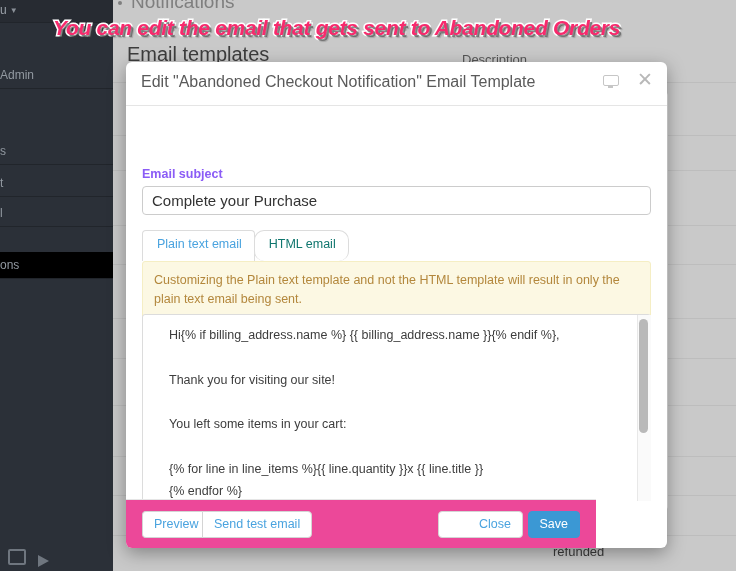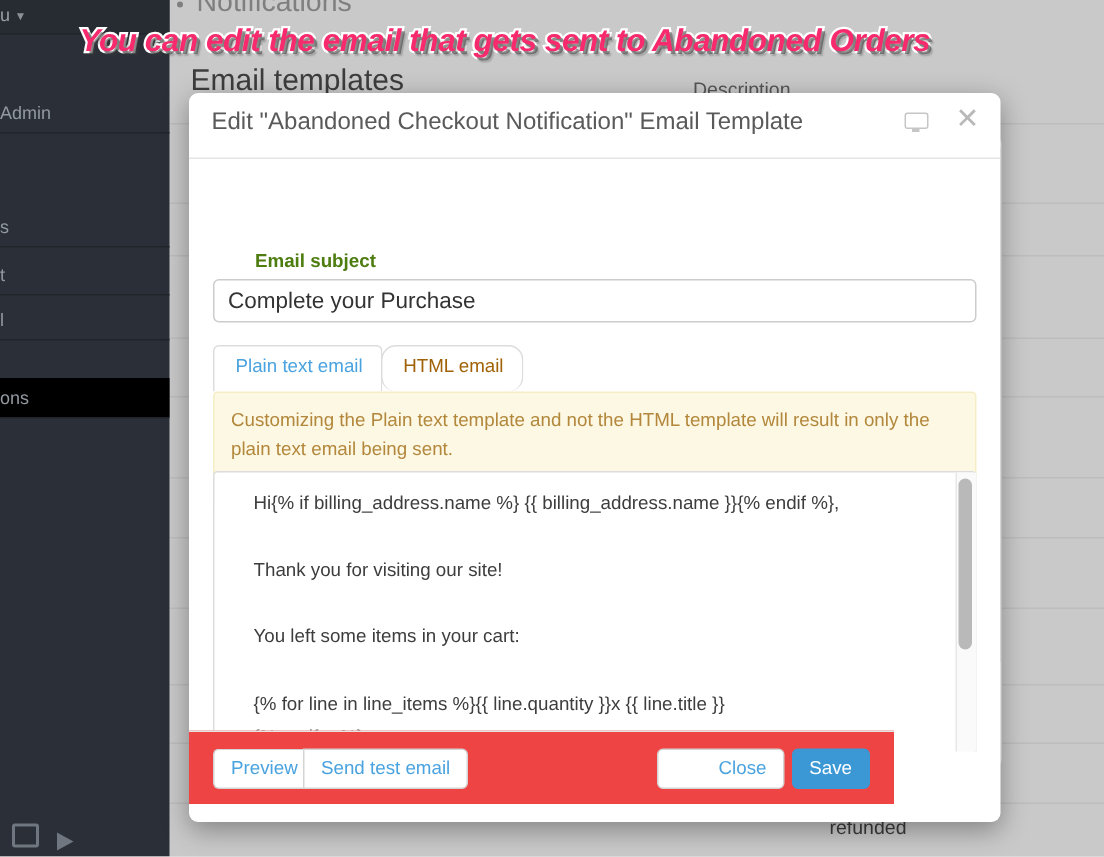--- a/index.html
+++ b/index.html
@@ -227,22 +227,21 @@
   #modal-body {
     position: relative;
     height: 395px;
     overflow: hidden;
   }
   #email-subject-label {
     position: absolute;
     left: 16px; top: 61px;
     font-size: 12.5px;
     font-weight: bold;
-    color: #4d7c0f;
-    margin-left: 28px;
+    color: #8b5cf6;
   }
   #email-subject-input {
     position: absolute;
     left: 16px; top: 80px;
     width: 509px; height: 29px;
     box-sizing: border-box;
     border: 1px solid #ccc;
     border-radius: 4px;
     padding: 0 9px;
     font-size: 15px;
@@ -267,21 +266,21 @@
     cursor: pointer;
     background: #fff;
   }
   .tab.active {
     color: #4aa3df;
     border-top-left-radius: 4px;
     border-top-right-radius: 4px;
     margin-right: -1px;
   }
   .tab.inactive {
-    color: #a16207;
+    color: #0f766e;
     border-top-left-radius: 4px;
     border-top-right-radius: 4px;
     border-radius: 10px;
   }
   #warning-box {
     position: absolute;
     left: 16px; top: 155px;
     width: 509px;
     box-sizing: border-box;
     background: #fcf8e3;
@@ -319,24 +318,24 @@
   }
   #ta-scroll-thumb {
     position: absolute;
     left: 513px; top: 213px;
     width: 9px; height: 114px;
     background: #b9b9b9;
     border-radius: 5px;
   }
   #modal-footer {
     position: absolute;
-    left: 0; bottom: 12px;
+    left: 0; bottom: 0;
     width: 470px; height: 48px;
     border-top: 1px solid #e5e5e5;
-    background: #ef4444;
+    background: #ec4899;
   }
   .btn {
     position: absolute;
     box-sizing: border-box;
     height: 27px;
     padding: 0 11px;
     font-size: 12.5px;
     line-height: 25px;
     border: 1px solid #d4d4d4;
     background: #fff;

